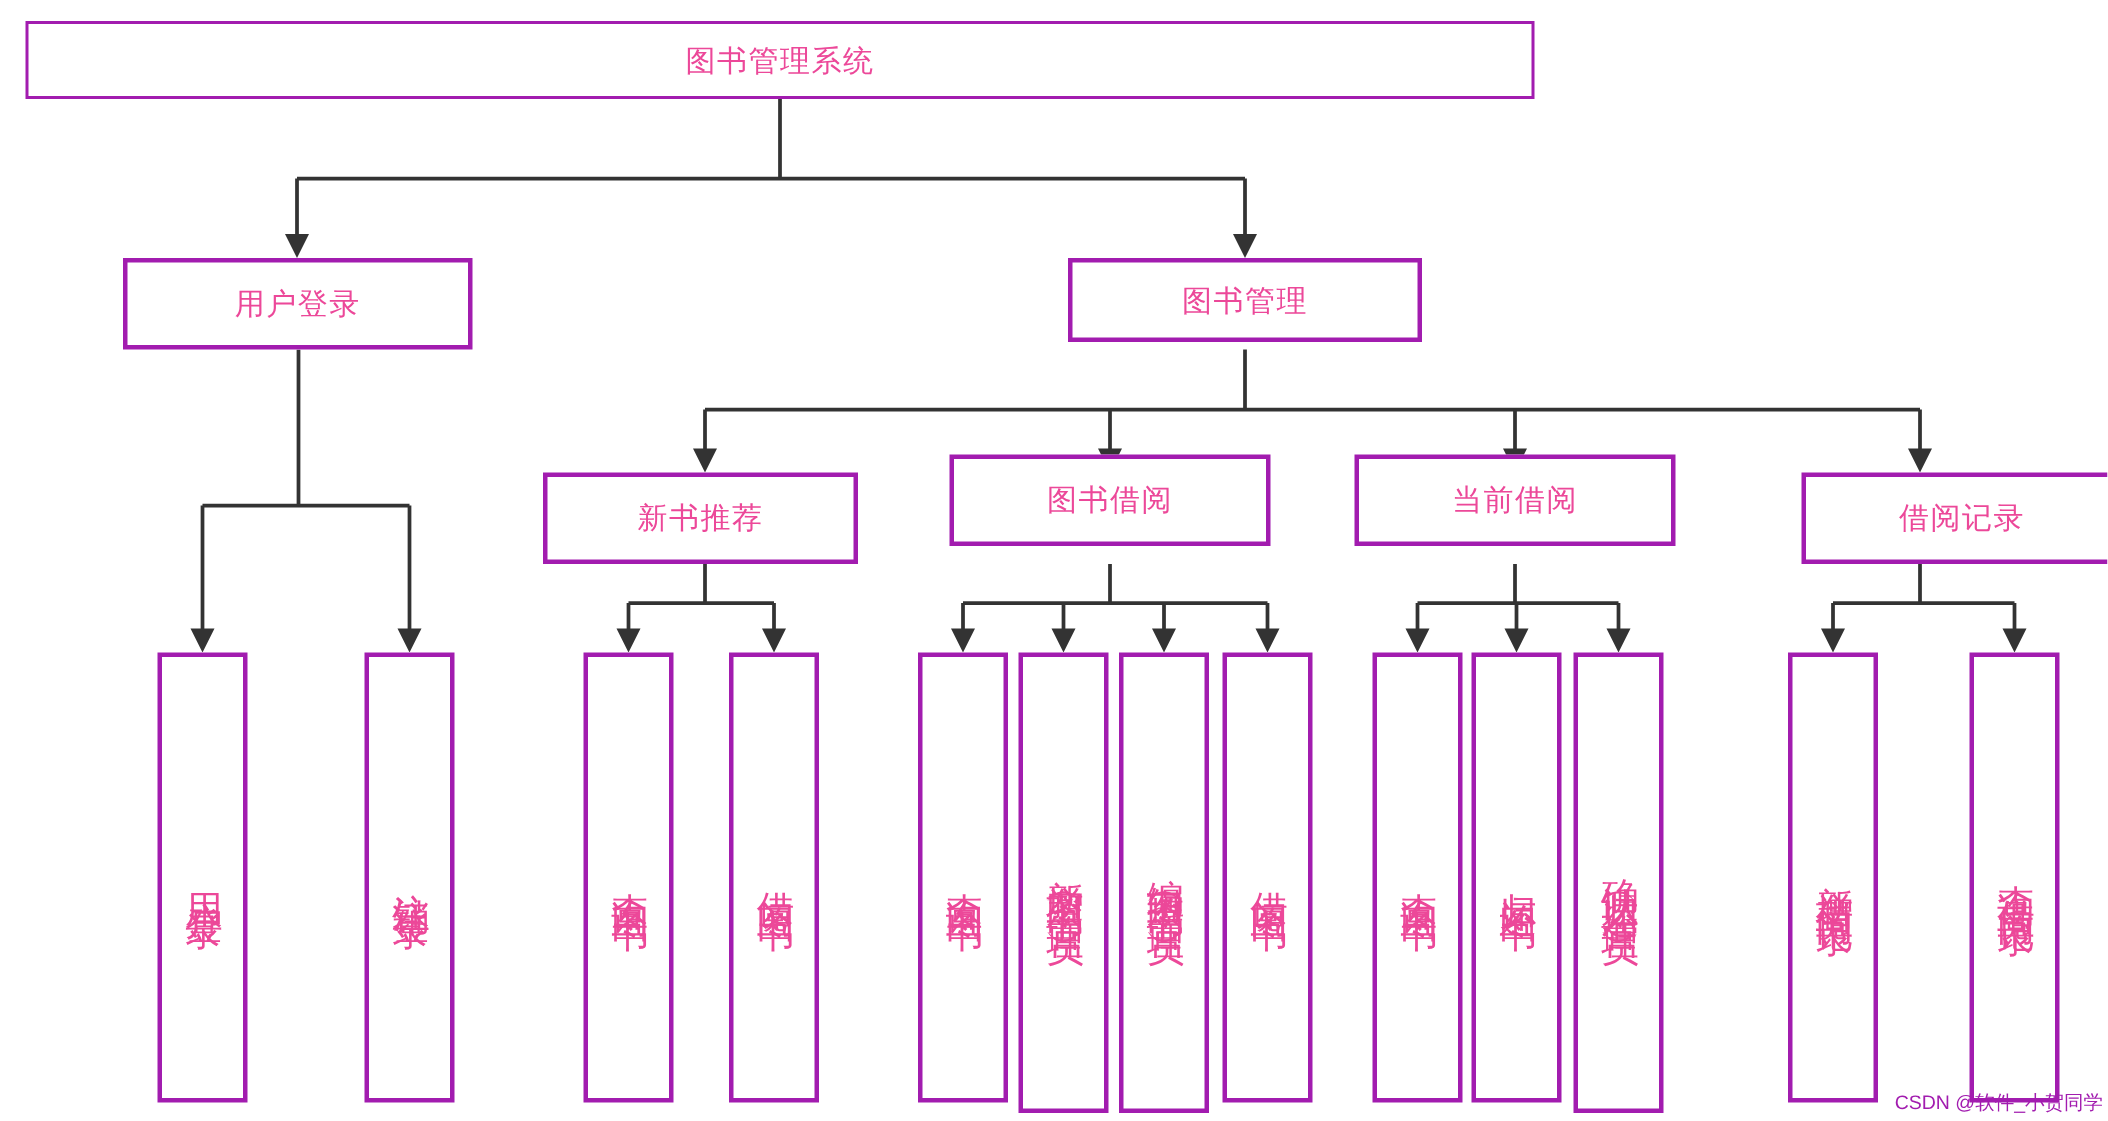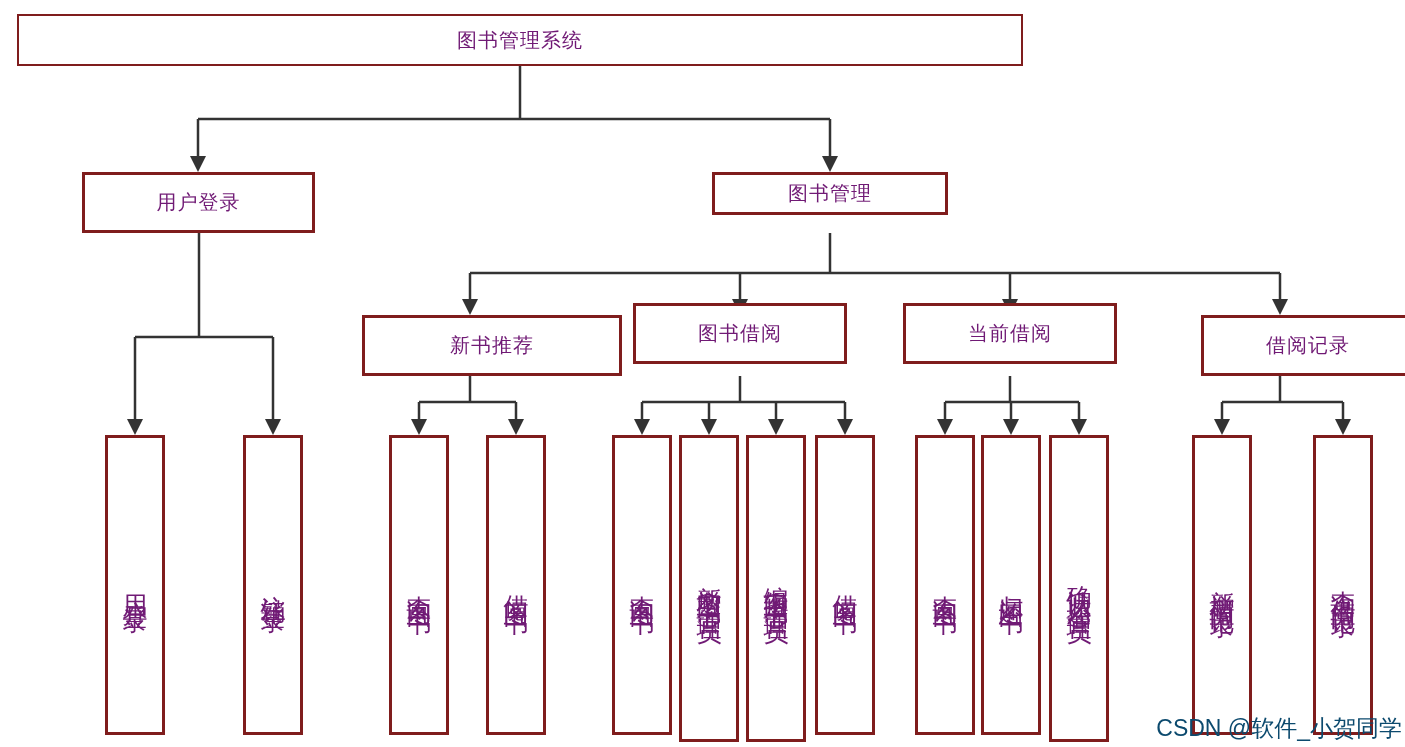--- a/index.html
+++ b/index.html
@@ -8,42 +8,42 @@
     width:1405px;height:747px;
     background:#ffffff;
     font-family:"Liberation Sans","DejaVu Sans",sans-serif;
     overflow:hidden;
   }
   #connectors{position:absolute;left:0;top:0;width:1405px;height:747px;}
   .box{
     position:absolute;
     box-sizing:border-box;
     background:#ffffff;
-    border:3px solid #7f1d1d;
-    color:#701a75;
+    border:3px solid #a21caf;
+    color:#ec4899;
     display:flex;
     align-items:center;
     justify-content:center;
     text-align:right;
   }
   .h-box{font-size:20px;letter-spacing:1px;}
   .root-box{border-width:2px;}
   .v-box{
     writing-mode:vertical-rl;
     text-orientation:mixed;
     font-size:25px;
     letter-spacing:5px;
     line-height:1;
   }
   .watermark{
     position:absolute;
     right:3px;
     bottom:3px;
-    font-size:23px;
-    color:#0c4a6e;
+    font-size:13px;
+    color:#a21caf;
     letter-spacing:0px;
     z-index:10;
   }
   .line{stroke:#333333;stroke-width:2.5;fill:none;}
   .arrow{fill:#333333;stroke:none;}
 </style>
 </head>
 <body>
 
 <div id="canvas">
@@ -120,23 +120,23 @@
       <path class="line" d="M1222 402 V420"></path>
       <polygon class="arrow" points="1214,419 1230,419 1222,435"></polygon>
       <path class="line" d="M1343 402 V420"></path>
       <polygon class="arrow" points="1335,419 1351,419 1343,435"></polygon>
     </g>
   </svg>
 
   <div class="box h-box root-box" style="left:17px;top:14px;width:1006px;height:52px;">图书管理系统</div>
 
   <div class="box h-box" style="left:82px;top:172px;width:233px;height:61px;">用户登录</div>
-  <div class="box h-box" style="left:712px;top:172px;width:236px;height:43px;">图书管理</div>
+  <div class="box h-box" style="left:712px;top:172px;width:236px;height:56px;">图书管理</div>
 
-  <div class="box h-box" style="left:362px;top:315px;width:260px;height:61px;">新书推荐</div>
+  <div class="box h-box" style="left:362px;top:315px;width:210px;height:61px;">新书推荐</div>
   <div class="box h-box" style="left:633px;top:303px;width:214px;height:61px;">图书借阅</div>
   <div class="box h-box" style="left:903px;top:303px;width:214px;height:61px;">当前借阅</div>
   <div class="box h-box" style="left:1173px;top:315px;width:214px;height:61px;margin-left:28px;">借阅记录</div>
 
   <div class="box v-box" style="left:105px;top:435px;width:60px;height:300px;">用户登录</div>
   <div class="box v-box" style="left:243px;top:435px;width:60px;height:300px;">注销登录</div>
 
   <div class="box v-box" style="left:389px;top:435px;width:60px;height:300px;">查询图书</div>
   <div class="box v-box" style="left:486px;top:435px;width:60px;height:300px;">借阅图书</div>
 

